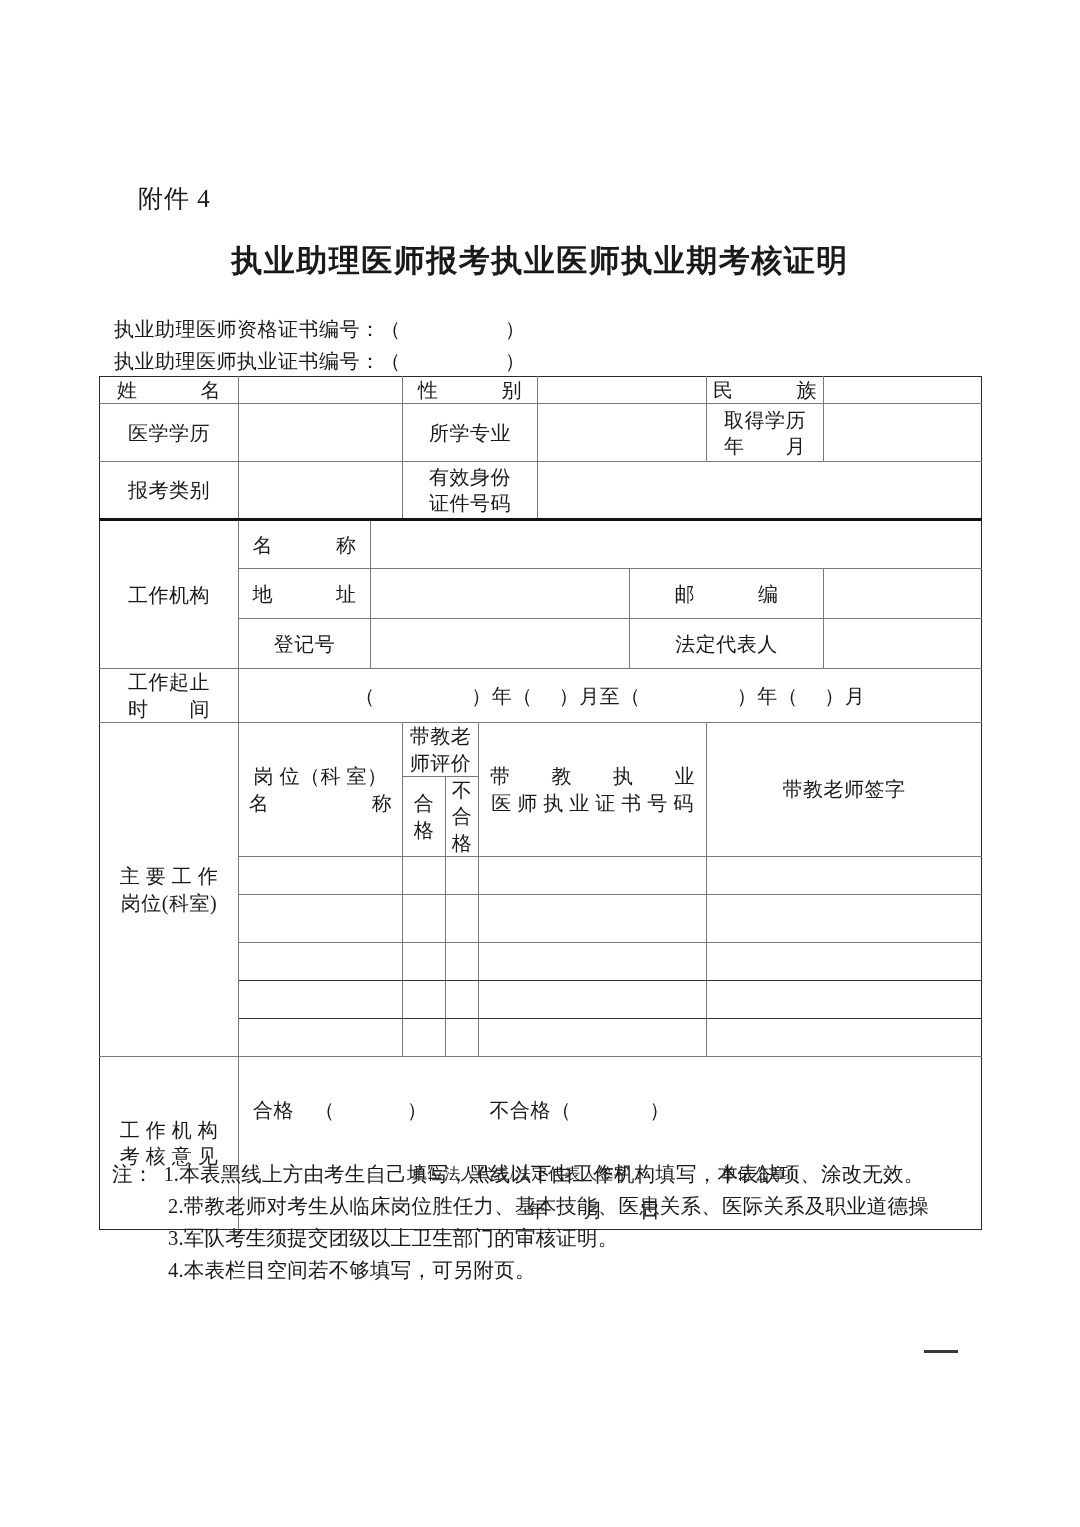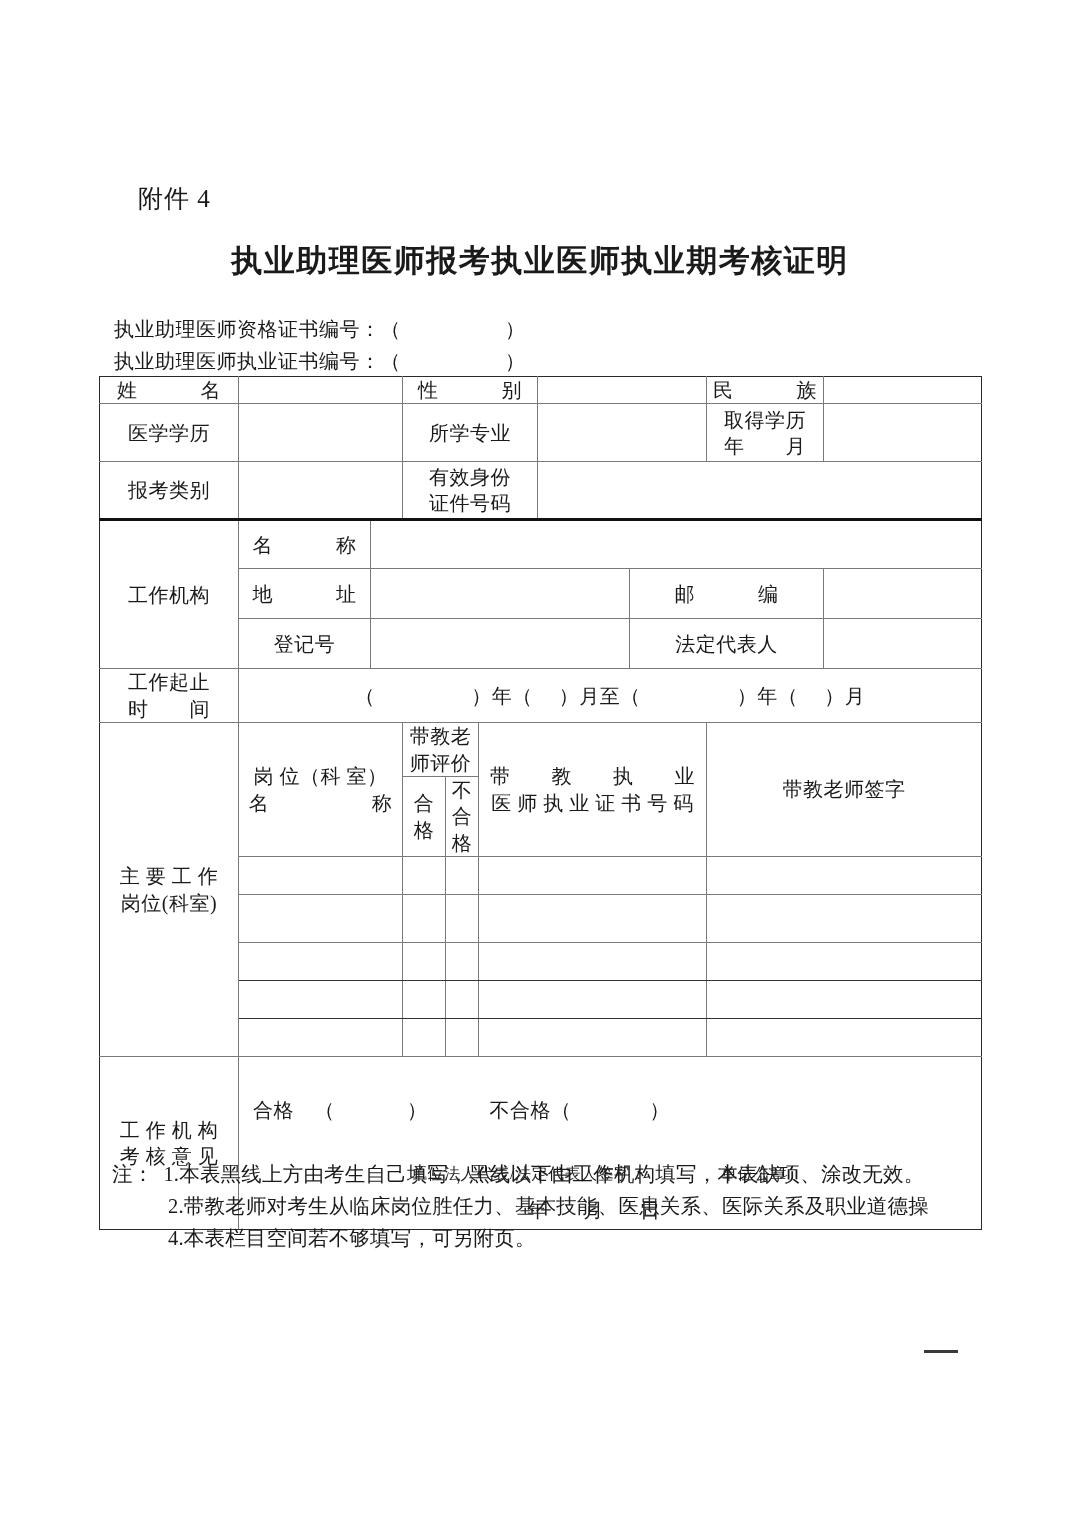--- a/index.html
+++ b/index.html
@@ -370,19 +370,22 @@
 
   <div class="notes">
     <div class="note-first">
       <span class="note-label">注：</span>
       <span class="note-body">1.本表黑线上方由考生自己填写，黑线以下由工作机构填写，本表缺项、涂改无效。</span>
     </div>
     <div class="note-rest">
       <span class="note-line">2.带教老师对考生从临床岗位胜任力、基本技能、医患关系、医际关系及职业道德操</span>
     </div>
     <div class="note-rest">
+      <span class="note-line">3.军队考生须提交团级以上卫生部门的审核证明。</span>
+    </div>
+    <div class="note-rest">
       <span class="note-line">4.本表栏目空间若不够填写，可另附页。</span>
     </div>
   </div>
 
   <div class="bottom-dash"></div>
 
 </div>
 
 </body></html>

